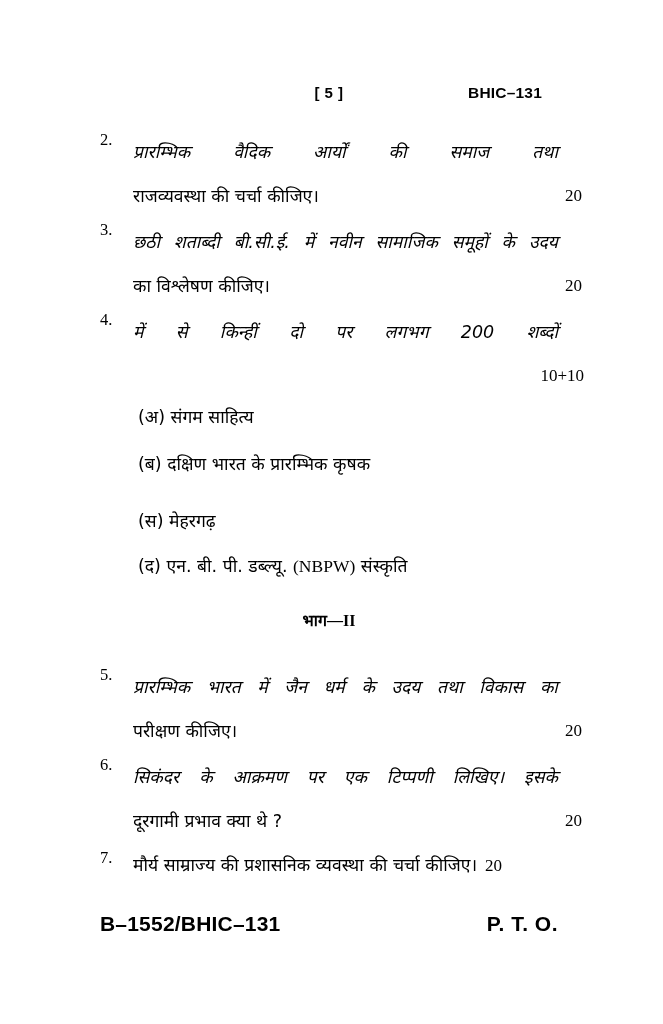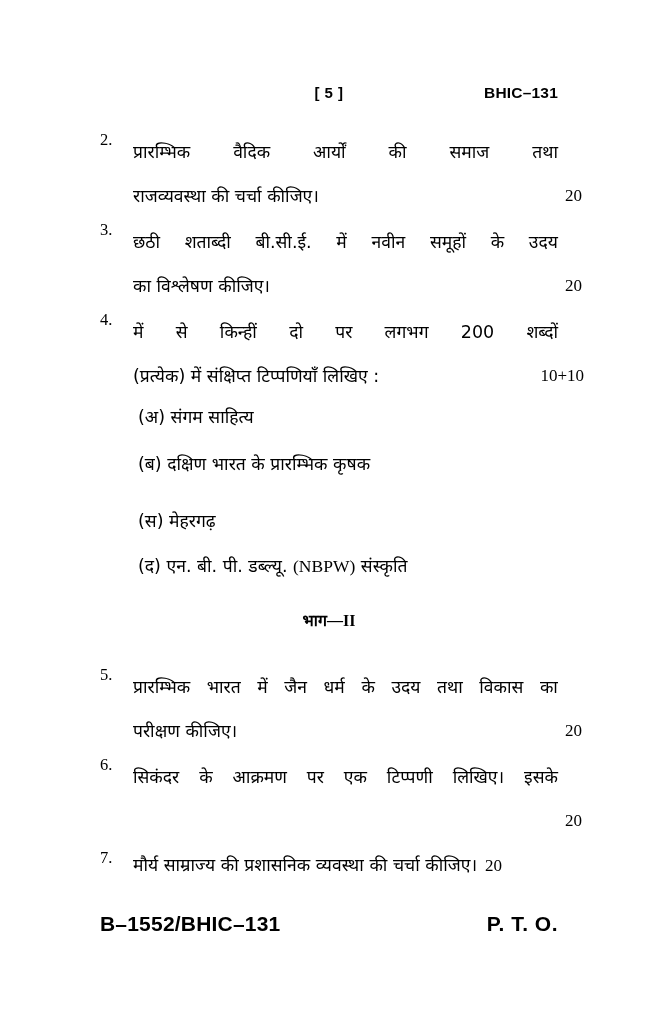--- a/index.html
+++ b/index.html
@@ -30,21 +30,21 @@
     left: 0;
     right: 0;
     text-align: center;
     font-family: "Liberation Sans", "DejaVu Sans", sans-serif;
     font-weight: bold;
     font-size: 15px;
     letter-spacing: 0.5px;
   }
   .header-right {
     position: absolute;
-    right: 0;
+    right: 16px;
     top: 0;
     font-family: "Liberation Sans", "DejaVu Sans", sans-serif;
     font-weight: bold;
     font-size: 15.5px;
     letter-spacing: 0.2px;
   }
 
   
   .q {
     position: absolute;
@@ -67,20 +67,21 @@
     position: relative;
     height: 44px;
     line-height: 44px;
     font-size: 17.5px;
     font-family: "DejaVu Sans", "Liberation Sans", sans-serif;
     white-space: nowrap;
   }
   .q-line.justify {
     display: flex;
     justify-content: space-between;
+    font-style: italic;
   }
   .q-line.justify > span {
     white-space: nowrap;
   }
   .marks {
     position: absolute;
     top: 0;
     right: -24px;
     font-family: "Liberation Serif", "DejaVu Serif", serif;
     font-size: 17px;
@@ -167,20 +168,21 @@
 
   <div class="q" style="top:220px;">
     <div class="q-num">3.</div>
     <div class="q-body">
       <div class="q-line justify">
         <span>छठी</span>
         <span>शताब्दी</span>
         <span>बी.सी.ई.</span>
         <span>में</span>
         <span>नवीन</span>
+        <span>सामाजिक</span>
         <span>समूहों</span>
         <span>के</span>
         <span>उदय</span>
       </div>
       <div class="q-line">
         <span>का विश्लेषण कीजिए।</span>
         <span class="marks">20</span>
       </div>
     </div>
   </div>
@@ -192,21 +194,20 @@
         <span>में</span>
         <span>से</span>
         <span>किन्हीं</span>
         <span>दो</span>
         <span>पर</span>
         <span>लगभग</span>
         <span class="latin">200</span>
         <span>शब्दों</span>
       </div>
       <div class="q-line">
-        <span>(प्रत्येक) में संक्षिप्त टिप्पणियाँ लिखिए :</span>
         <span class="marks wide">10+10</span>
       </div>
     </div>
   </div>
 
   <div class="subitem" style="top:451px;">
     <span class="label">(ब)</span>
     <span>दक्षिण भारत के प्रारम्भिक कृषक</span>
   </div>
   <div class="subitem" style="top:404px;">
@@ -257,20 +258,21 @@
         <span>सिकंदर</span>
         <span>के</span>
         <span>आक्रमण</span>
         <span>पर</span>
         <span>एक</span>
         <span>टिप्पणी</span>
         <span>लिखिए।</span>
         <span>इसके</span>
       </div>
       <div class="q-line">
+        <span>दूरगामी प्रभाव क्या थे ?</span>
         <span class="marks">20</span>
       </div>
     </div>
   </div>
 
   <div class="q" style="top:848px;">
     <div class="q-num">7.</div>
     <div class="q-body">
       <div class="q-line" style="height:34px;line-height:34px;">
         <span>मौर्य साम्राज्य की प्रशासनिक व्यवस्था की चर्चा कीजिए।</span><span class="marks inline" style="line-height:34px;">20</span>

